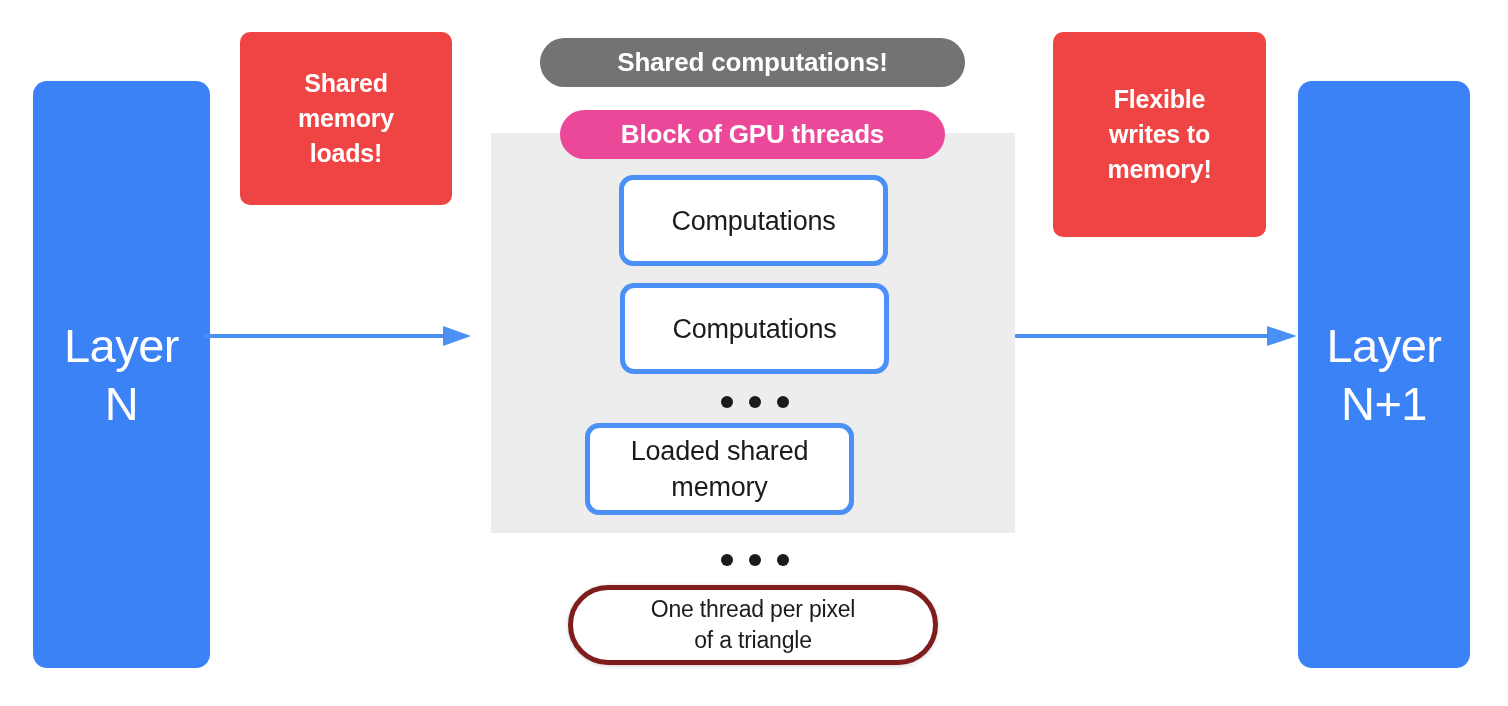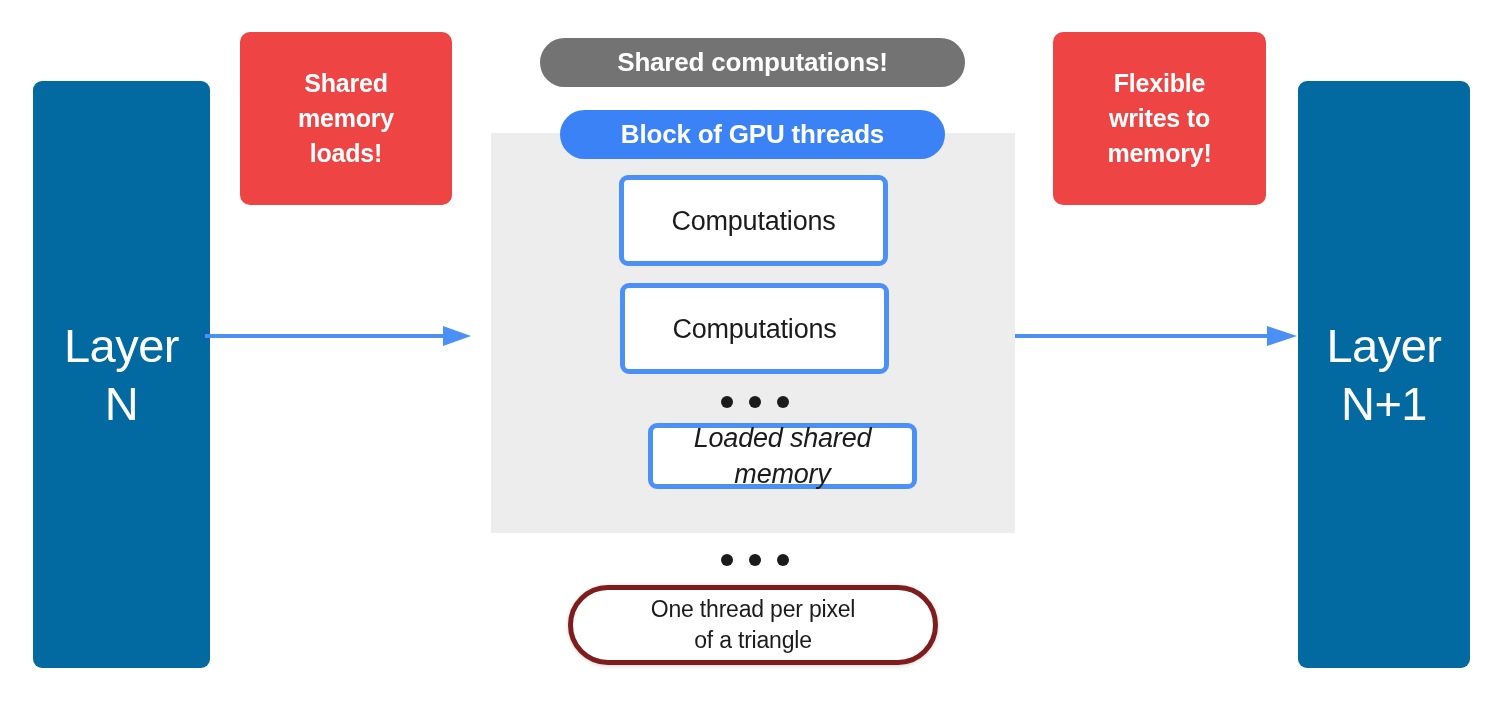--- a/index.html
+++ b/index.html
@@ -15,22 +15,22 @@
     position: relative;
     width: 1508px;
     height: 706px;
     background: #ffffff;
     overflow: hidden;
   }
 
   
   .layer-slab {
     position: absolute;
-    background: #0369a1;
-    border-radius: 9px;
+    background: #3b82f6;
+    border-radius: 14px;
     display: flex;
     align-items: center;
     justify-content: center;
     text-align: center;
     color: #ffffff;
     font-size: 47px;
     line-height: 58px;
     font-weight: 400;
     letter-spacing: -0.5px;
     white-space: pre-line;
@@ -50,73 +50,73 @@
     color: #ffffff;
     font-size: 25px;
     line-height: 35px;
     font-weight: bold;
     letter-spacing: -0.2px;
     white-space: pre-line;
     padding: 0 10px;
     box-sizing: border-box;
   }
   #green-left  { left: 240px;  top: 32px; width: 212px; height: 173px; }
-  #green-right { left: 1053px; top: 32px; width: 213px; height: 173px; }
+  #green-right { left: 1053px; top: 32px; width: 213px; height: 205px; }
 
   
   .pill {
     position: absolute;
     border-radius: 999px;
     display: flex;
     align-items: center;
     justify-content: center;
     color: #ffffff;
     font-size: 26px;
     font-weight: bold;
     letter-spacing: -0.2px;
     white-space: nowrap;
   }
   #pill-shared-computations {
     left: 540px; top: 38px; width: 425px; height: 49px;
     background: #737373;
   }
   #pill-block-gpu-threads {
     left: 560px; top: 110px; width: 385px; height: 49px;
-    background: #3b82f6;
+    background: #ec4899;
     z-index: 5;
   }
 
   
   #gpu-block-panel {
     position: absolute;
     left: 491px; top: 133px;
     width: 524px; height: 400px;
     background: #EDEDED;
   }
 
   
   .thread-box {
     position: absolute;
     background: #ffffff;
     border: 5px solid #4A90F7;
-    border-radius: 9px;
+    border-radius: 14px;
     box-sizing: border-box;
     display: flex;
     align-items: center;
     justify-content: center;
     text-align: center;
     color: #1b1b1b;
     font-size: 27px;
     line-height: 36px;
     letter-spacing: -0.2px;
     white-space: pre-line;
   }
   #thread-box-0 { left: 619px; top: 175px; width: 269px; height: 91px; }
   #thread-box-1 { left: 620px; top: 283px; width: 269px; height: 91px; }
-  #thread-box-2 { left: 648px; top: 423px; width: 269px; height: 66px; font-style: italic; }
+  #thread-box-2 { left: 585px; top: 423px; width: 269px; height: 92px; }
 
   
   .dots {
     position: absolute;
     display: flex;
     align-items: center;
     gap: 16px;
   }
   .dots .dot {
     width: 12px; height: 12px;

